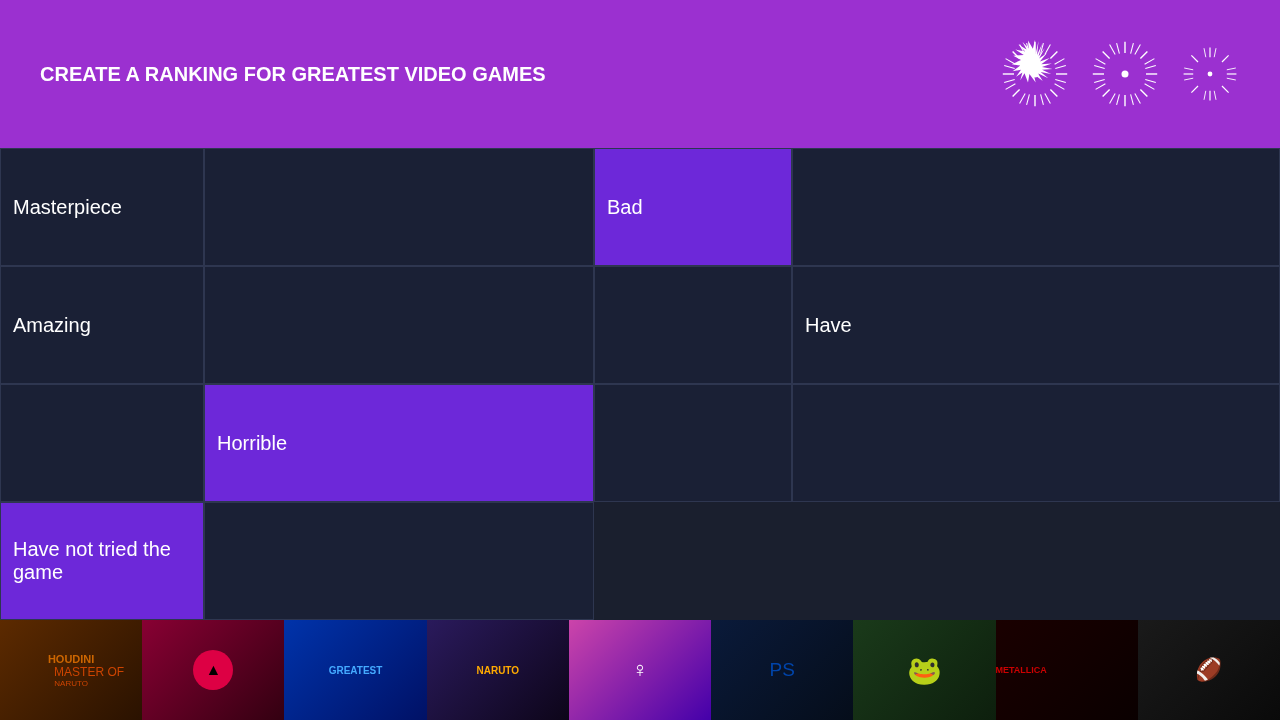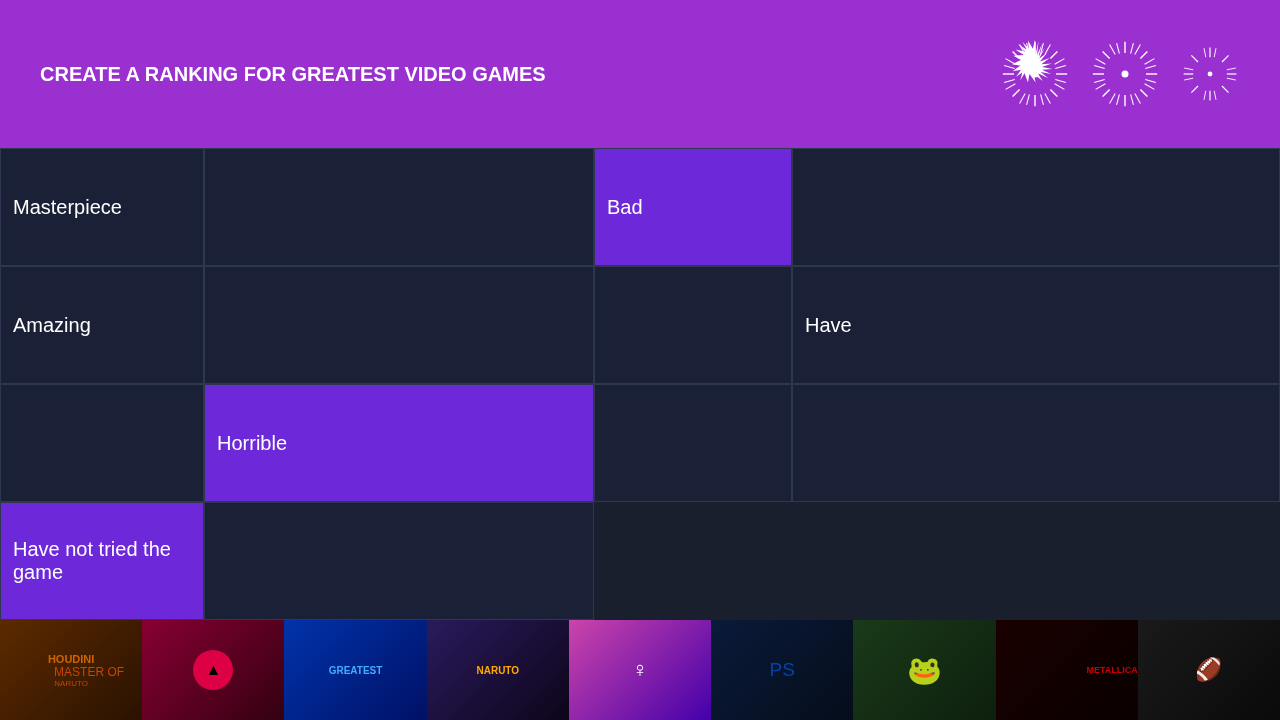--- a/index.html
+++ b/index.html
@@ -276,21 +276,21 @@
     <div style="width:100%;height:100%;background:linear-gradient(135deg,#0a1a3a,#050d1a);display:flex;align-items:center;justify-content:center;">
       <span style="color:#0044aa;font-size:19px;font-weight:400;">PS</span>
     </div>
   </div>
   <div class="thumbnail thumb-8">
     <div style="width:100%;height:100%;background:linear-gradient(135deg,#1a3a1a,#0d1f0d);display:flex;align-items:center;justify-content:center;">
       <span style="font-size:28px;">🐸</span>
     </div>
   </div>
   <div class="thumbnail thumb-9">
-    <div style="width:100%;height:100%;background:linear-gradient(135deg,#1a0000,#0a0000);display:flex;align-items:center;justify-content:flex-end;">
+    <div style="width:100%;height:100%;background:linear-gradient(135deg,#1a0000,#0a0000);display:flex;align-items:center;justify-content:flex-start;">
       <span style="color:#cc0000;font-size:9px;font-weight:900;text-align:center;">METALLICA</span>
     </div>
   </div>
   <div class="thumbnail thumb-10">
     <div style="width:100%;height:100%;background:linear-gradient(135deg,#1a1a1a,#0a0a0a);display:flex;align-items:center;justify-content:center;">
       <span style="color:#cccccc;font-size:22px;">🏈</span>
     </div>
   </div>
 </div>
 

